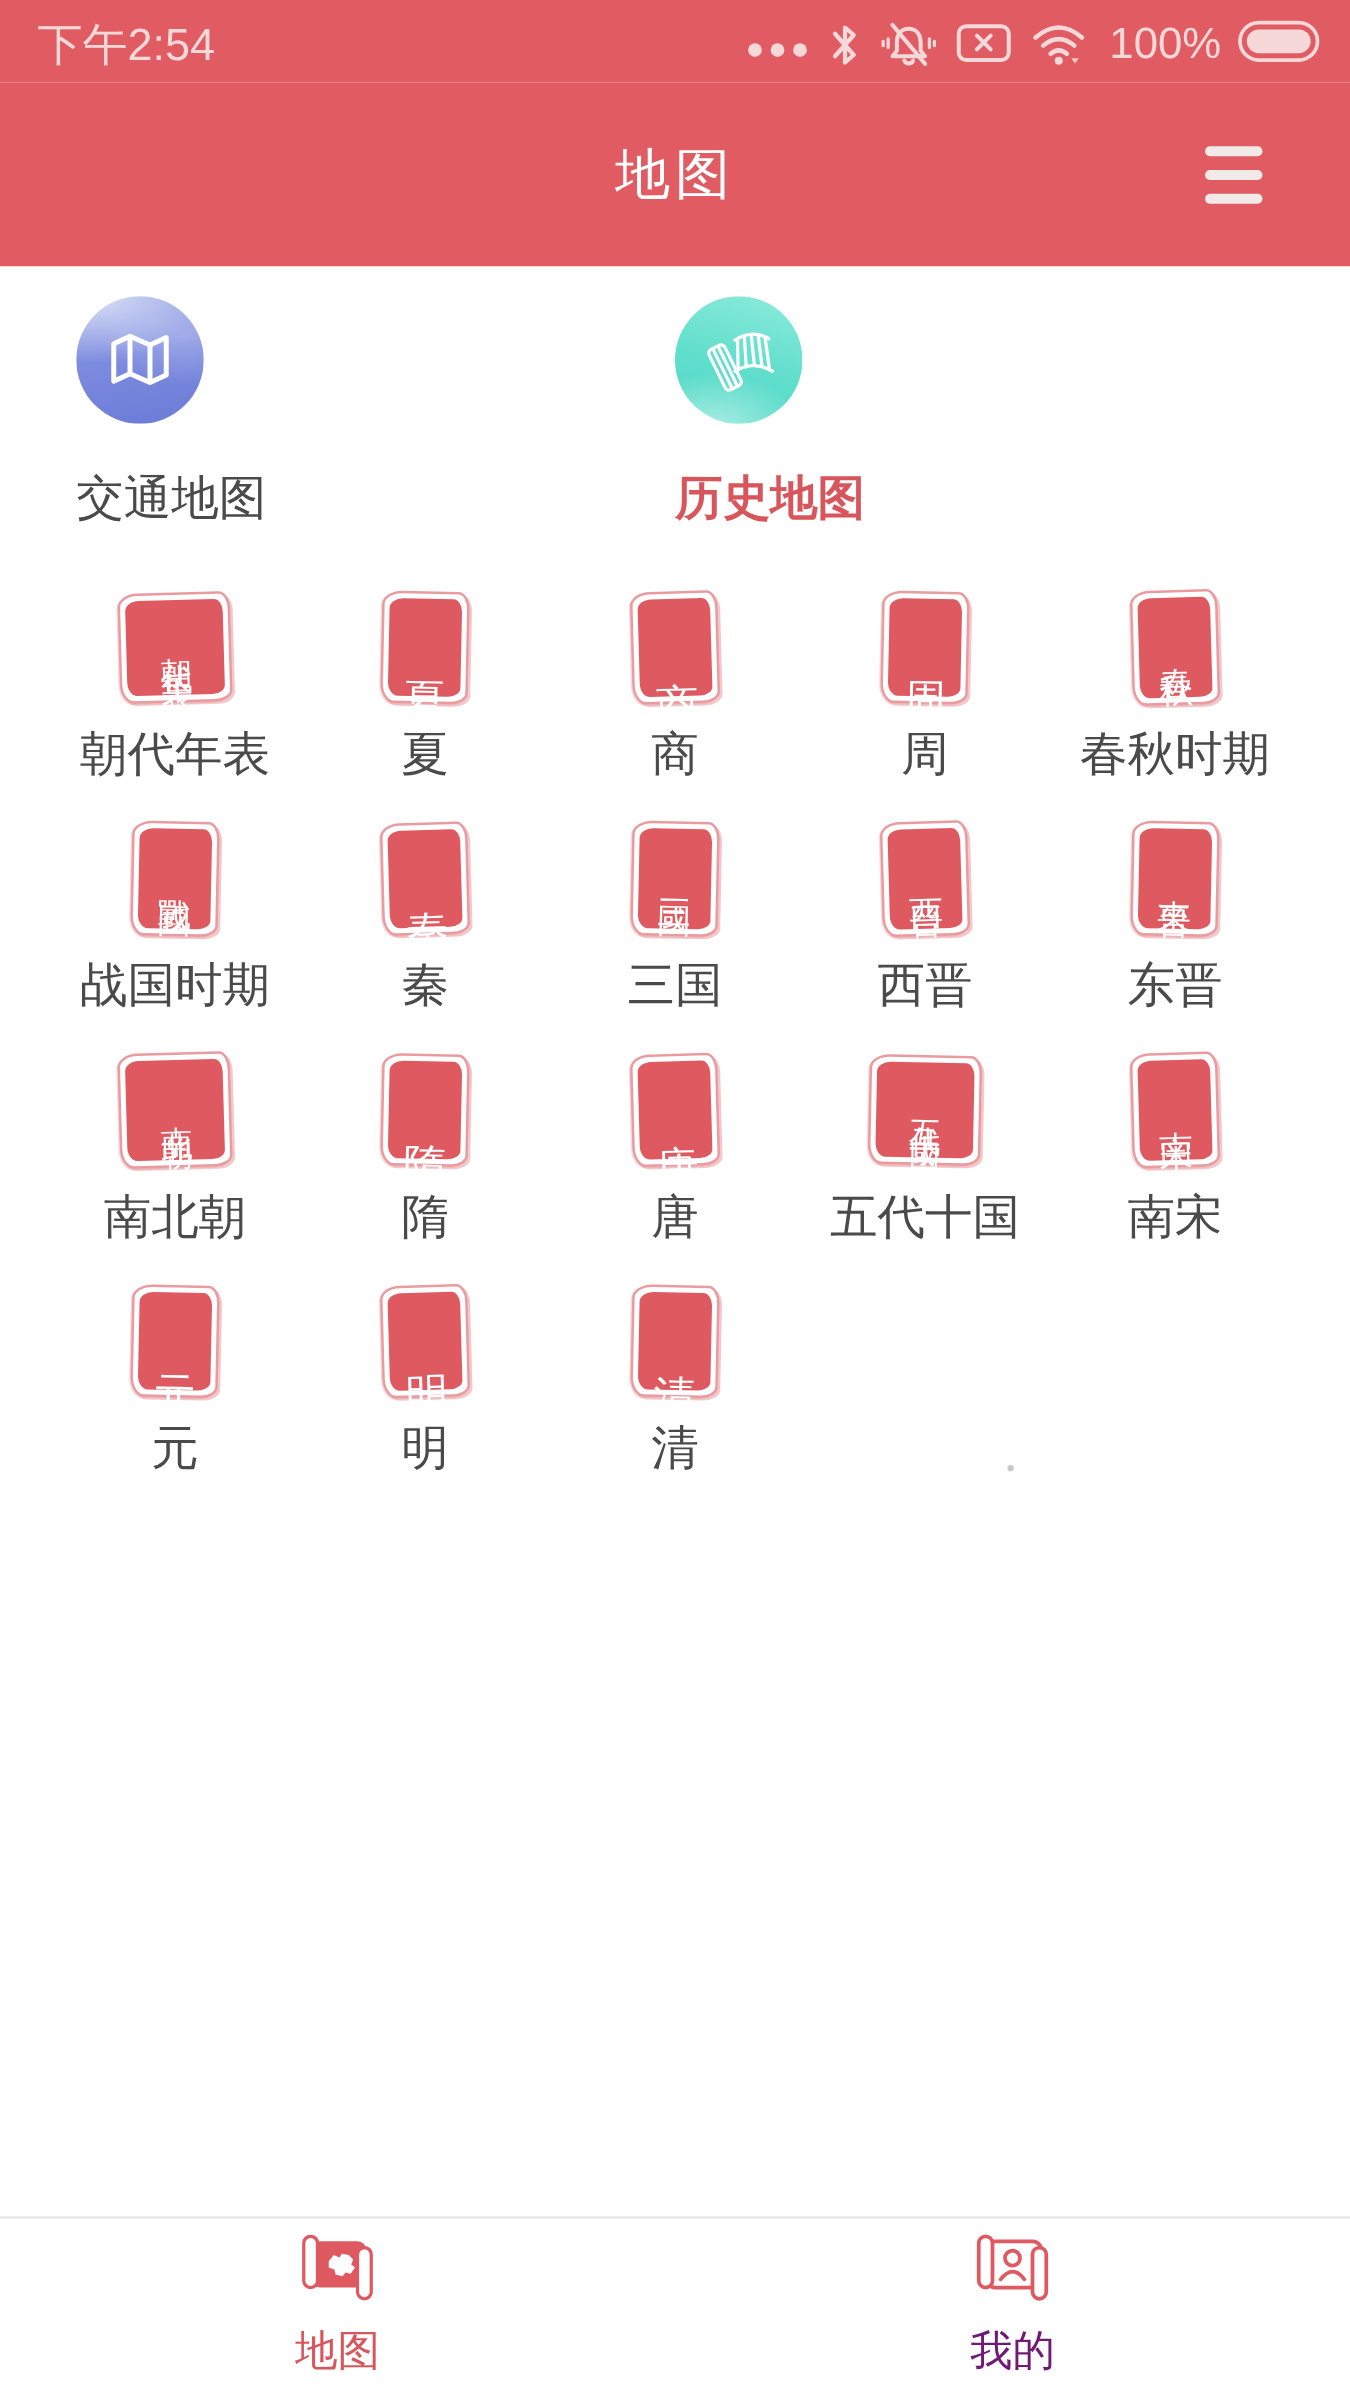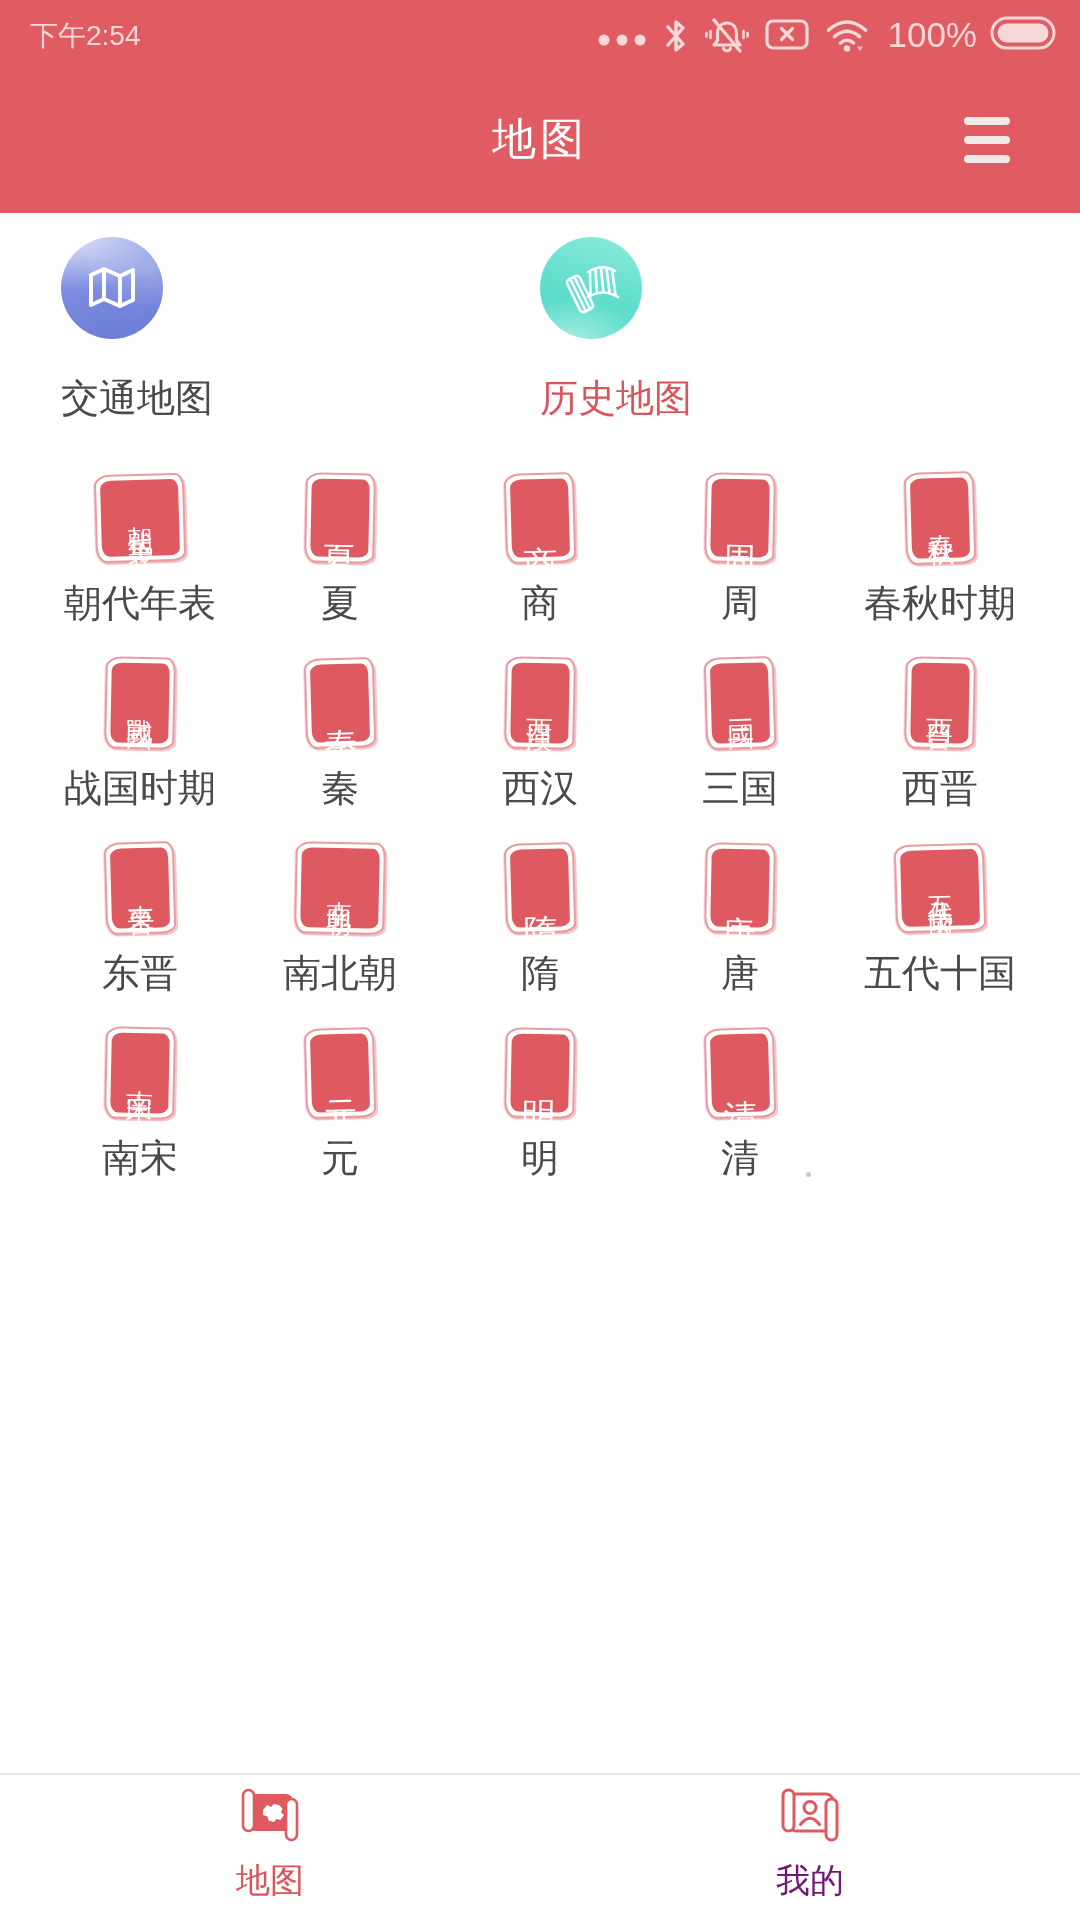--- a/index.html
+++ b/index.html
@@ -9,21 +9,21 @@
     --status-ink:#f7d8d9;
     --label-ink:#4a4a4a;
   }
   html,body{margin:0;padding:0;background:#ffffff;}
   body{font-family:"Liberation Sans","DejaVu Sans",sans-serif;}
   .screen{position:relative;width:1080px;height:1920px;background:#fff;overflow:hidden;}
 
   
   .status-bar{height:66px;background:var(--red);display:flex;align-items:center;
     justify-content:space-between;padding:6px 24px 0 30px;box-sizing:border-box;}
-  .status-time{color:var(--status-ink);font-size:28px;}
+  .status-time{color:var(--status-ink);font-size:36px;}
   .status-icons{display:flex;align-items:flex-start;gap:13px;}
   .status-icons svg{display:block;}
   .battery-pct{color:var(--status-ink);font-size:35px;margin-left:2px;}
 
   
   .app-header{height:147px;background:var(--red);position:relative;display:flex;
     align-items:center;justify-content:center;}
   .app-title{color:#ffffff;font-size:44px;letter-spacing:4px;}
   .menu-button{position:absolute;right:64px;top:50%;transform:translateY(-50%);
     display:flex;flex-direction:column;gap:11px;cursor:pointer;padding:6px;}
@@ -35,21 +35,21 @@
   .map-circle{width:102px;height:102px;border-radius:50%;display:flex;align-items:center;
     justify-content:center;}
   .map-circle.traffic{background:
      radial-gradient(130% 90% at 18% 0%, rgba(255,255,255,0.55), rgba(255,255,255,0) 58%),
      radial-gradient(120% 70% at 85% 30%, rgba(255,255,255,0.25), rgba(255,255,255,0) 55%),
      linear-gradient(170deg,#aab6ec 0%,#7d8cdf 45%,#6b7bd7 100%);}
   .map-circle.history{background:
      radial-gradient(130% 75% at 30% 102%, rgba(255,255,255,0.5), rgba(255,255,255,0) 55%),
      linear-gradient(195deg,#8debdc 0%,#5fdecc 55%,#52d9c6 100%);}
   .map-label{margin-top:34px;font-size:38px;color:var(--label-ink);}
-  .map-type.selected .map-label{color:#d9555c;}
+  .map-type.selected .map-label{color:#d9555c;font-weight:bold;}
 
   
   .grid{display:grid;grid-template-columns:repeat(5,1fr);padding:0 40px;margin-top:42px;}
   .cell{height:179px;display:flex;flex-direction:column;align-items:center;
     justify-content:flex-start;padding-top:6px;cursor:pointer;}
   .seal-box{height:92px;display:flex;align-items:center;justify-content:center;}
   .seal{background:#fff;border:2px solid var(--seal-edge);padding:4px;
     border-radius:16px 9px 14px 11px / 11px 14px 9px 16px;
     box-shadow:2px 2px 0 rgba(234,155,160,0.55), -1px 1px 0 rgba(234,155,160,0.4);}
   .cell:nth-child(odd) .seal{transform:rotate(-1.6deg);}
@@ -222,28 +222,20 @@
         <div class="seal-box">
           <div class="seal">
             <div class="seal-inner n1">秦</div>
           </div>
         </div>
         <div class="cell-label">秦</div>
       </div>
       <div class="cell">
         <div class="seal-box">
           <div class="seal">
-            <div class="seal-inner n2">西漢</div>
-          </div>
-        </div>
-        <div class="cell-label">西汉</div>
-      </div>
-      <div class="cell">
-        <div class="seal-box">
-          <div class="seal">
             <div class="seal-inner n2">三國</div>
           </div>
         </div>
         <div class="cell-label">三国</div>
       </div>
       <div class="cell">
         <div class="seal-box">
           <div class="seal">
             <div class="seal-inner n2">西晉</div>
           </div>

